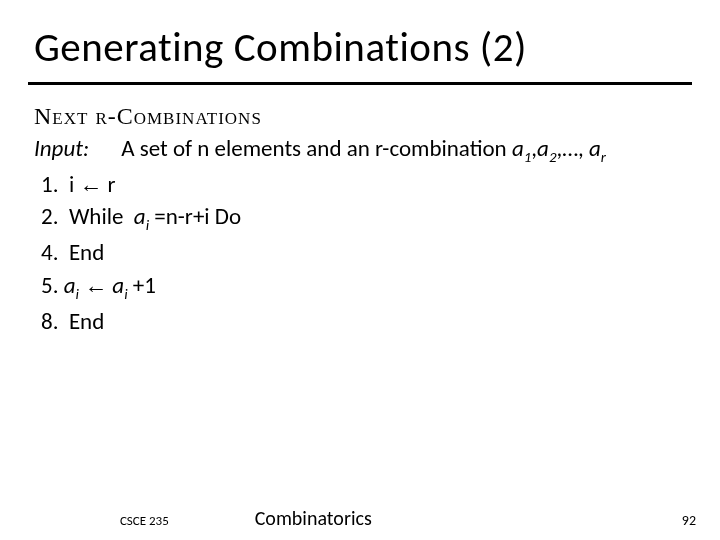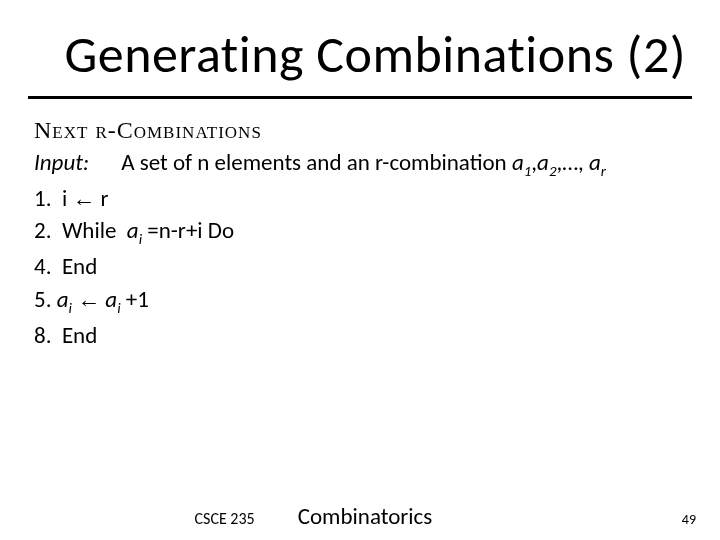--- a/index.html
+++ b/index.html
@@ -11,23 +11,23 @@
     color: #000;
     position: relative;
     overflow: hidden;
   }
   .slide {
     width: 100%;
     height: 100%;
     padding: 22px 34px 0 34px;
   }
   .title {
-    font-size: 52px;
+    font-size: 41px;
     font-weight: 400;
-    text-align: right;
+    text-align: left;
     margin-bottom: 10px;
     letter-spacing: 0.5px;
   }
   .rule {
     border: none;
     border-top: 3px solid #000;
     margin: 0 -6px 18px -6px;
   }
   .algoname {
     font-family: "Copperplate", "Copperplate Gothic Light", "Trajan Pro", serif;
@@ -41,35 +41,35 @@
     line-height: 1.42;
   }
   .io-label {
     font-style: italic;
     display: inline-block;
     width: 82px;
   }
   .sub { font-size: 0.65em; vertical-align: sub; font-style: italic; }
   .it { font-style: italic; }
   .bold { font-weight: 400; }
-  .step { margin-left: 0; }
+  .step { margin-left: 7px; }
   .indent { display:inline-block; width: 56px; }
   .arrow { font-family: "Arial", sans-serif; }
   .footer {
     position: absolute;
     bottom: 10px;
     left: 0;
     width: 100%;
     padding: 0 24px 0 34px;
     display: flex;
     align-items: baseline;
     font-size: 14px;
   }
-  .footer-left { flex: 1; text-align: right; font-size: 16px; }
-  .footer-center { flex: 1; text-align: center; font-size: 23px; }
+  .footer-left { flex: 1; text-align: center; font-size: 13px; }
+  .footer-center { flex: 1; text-align: left; font-size: 20px; }
   .footer-right { flex: 1; text-align: right; font-size: 14px; }
 </style>
 </head>
 <body>
 
 <div class="slide">
   <h1 class="title">Generating Combinations (2)</h1>
   <hr class="rule">
 
   <div class="algoname">Next r-Combinations</div>
@@ -104,14 +104,14 @@
     <div class="step">
       <span>8.</span>&nbsp;&nbsp;<span class="bold">End</span>
     </div>
 
   </div>
 </div>
 
 <div class="footer">
   <div class="footer-left">CSCE 235</div>
   <div class="footer-center">Combinatorics</div>
-  <div class="footer-right">49</div>
+  <div class="footer-right">92</div>
 </div>
 
 </body></html>

